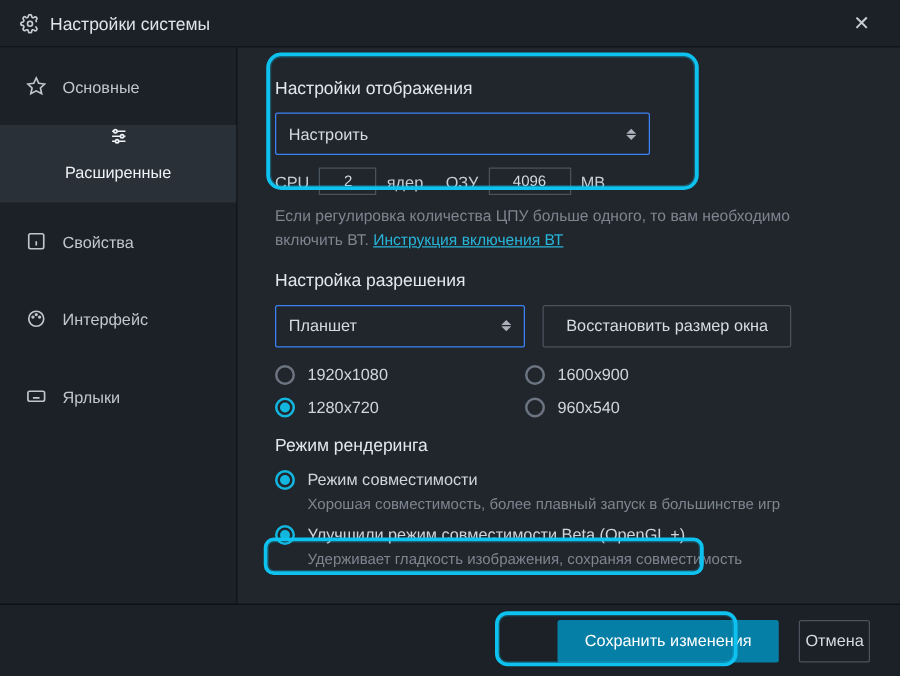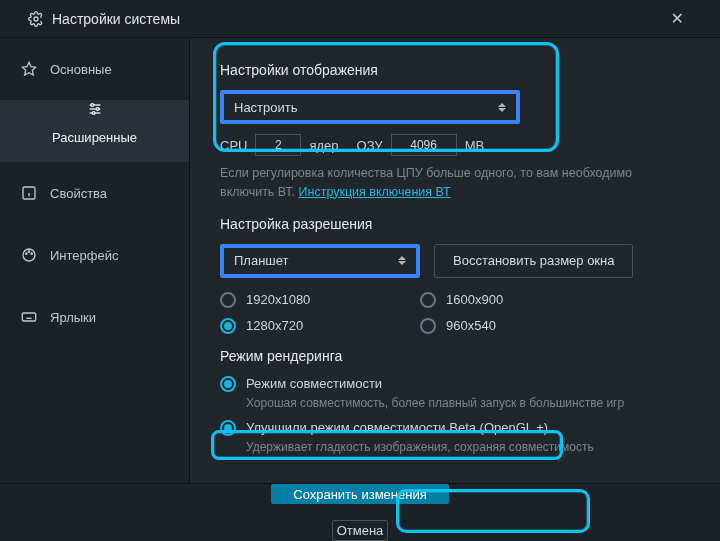--- a/index.html
+++ b/index.html
@@ -10,21 +10,21 @@
     font-family: "Segoe UI", Arial, sans-serif;
     color: #c8cdd3;
     font-size: 13px;
     overflow: hidden;
     position: relative;
   }
   .titlebar {
     height: 38px;
     display: flex;
     align-items: center;
-    padding: 0 28px;
+    padding: 0 16px;
     border-bottom: 1px solid #0e1115;
     background: #1c2127;
   }
   .titlebar .gear { margin-right: 8px; display:flex; }
   .titlebar .title { color: #e0e4ea; font-size: 14px; flex:1; }
   .titlebar .close { color:#c8cdd3; font-size:16px; padding:4px 8px; cursor:pointer; }
   .main { display:flex; height: calc(541px - 38px - 58px); }
   .sidebar {
     width: 190px;
     background: #1c2127;
@@ -45,21 +45,21 @@
     flex:1;
     padding: 10px 24px 10px 30px;
     overflow:hidden;
     position:relative;
     background:#21262d;
   }
   .section-title { color:#e4e8ee; font-size:14px; margin: 14px 0 12px; }
   .select-box {
     width: 300px;
     height: 34px;
-    border: 4px solid #3b82f6;
+    border: 1px solid #3b82f6;
     border-radius: 2px;
     display:flex;
     align-items:center;
     padding: 0 10px;
     color:#d6dbe1;
     background:transparent;
     justify-content: space-between;
     cursor:pointer;
   }
   .chev { display:flex; flex-direction:column; gap:1px; }
@@ -108,21 +108,20 @@
     position:absolute;
     left:0; right:0; bottom:0;
     height:58px;
     border-top:1px solid #0e1115;
     background:#1c2127;
     display:flex;
     align-items:center;
     justify-content:flex-end;
     gap:16px;
     padding:0 24px;
-    flex-direction:column;
   }
   .btn-primary {
     background:#067fa6;
     color:#fff;
     border:none;
     height:34px;
     padding:0 22px;
     border-radius:2px;
     font-size:13px;
     cursor:pointer;

